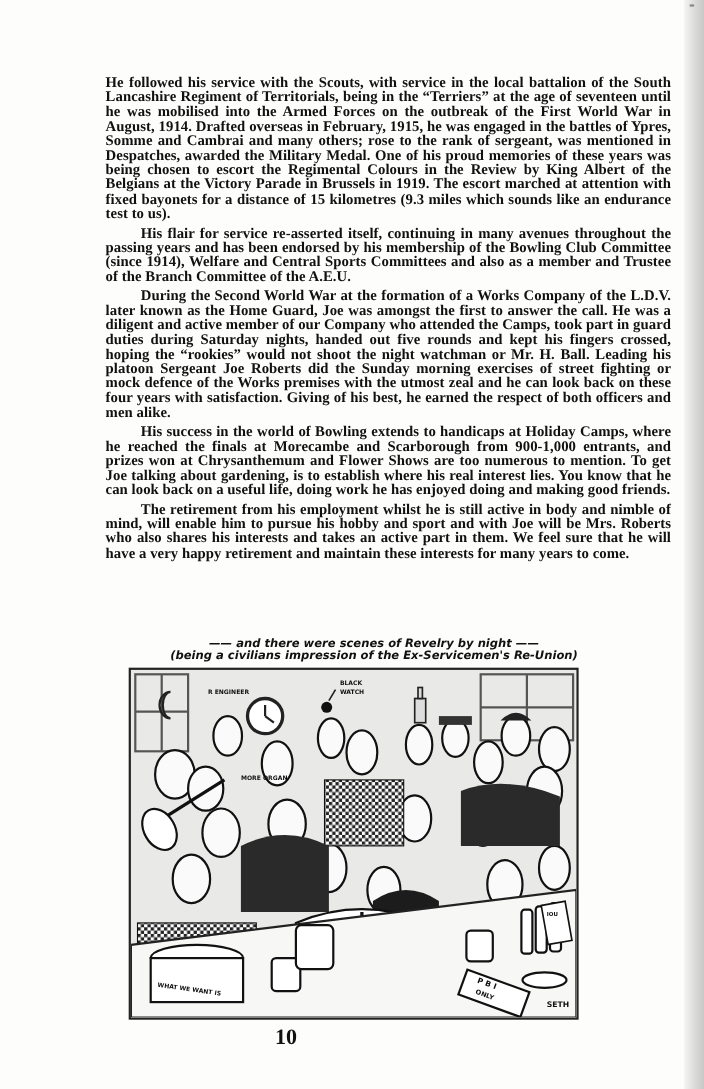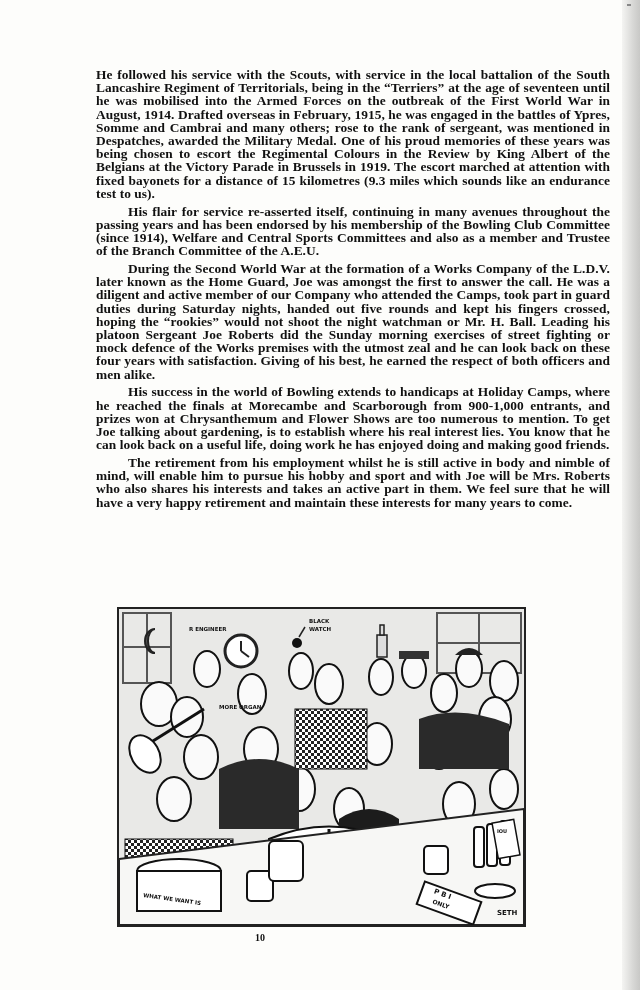--- a/index.html
+++ b/index.html
@@ -65,21 +65,21 @@
       overflow: hidden;
     }
     .cartoon svg { display: block; }
     .page-number {
       position: absolute;
       left: 0;
       width: 520px;
       top: 932px;
       text-align: center;
       font-weight: bold;
-      font-size: 10px;
+      font-size: 20px;
       font-family: "Liberation Serif", serif;
     }
     .speck {
       position: absolute;
       left: 627px;
       top: 4px;
       width: 4px;
       height: 2px;
       background: #888;
     }
@@ -92,20 +92,22 @@
 
 <div class="article">
   <p class="first">He followed his service with the Scouts, with service in the local battalion of the South Lancashire Regiment of Territorials, being in the “Terriers” at the age of seventeen until he was mobilised into the Armed Forces on the outbreak of the First World War in August, 1914. Drafted overseas in February, 1915, he was engaged in the battles of Ypres, Somme and Cambrai and many others; rose to the rank of sergeant, was mentioned in Despatches, awarded the Military Medal. One of his proud memories of these years was being chosen to escort the Regimental Colours in the Review by King Albert of the Belgians at the Victory Parade in Brussels in 1919. The escort marched at attention with fixed bayonets for a distance of 15 kilometres (9.3 miles which sounds like an endurance test to us).</p>
   <p>His flair for service re-asserted itself, continuing in many avenues throughout the passing years and has been endorsed by his membership of the Bowling Club Committee (since 1914), Welfare and Central Sports Committees and also as a member and Trustee of the Branch Committee of the A.E.U.</p>
   <p>During the Second World War at the formation of a Works Company of the L.D.V. later known as the Home Guard, Joe was amongst the first to answer the call. He was a diligent and active member of our Company who attended the Camps, took part in guard duties during Saturday nights, handed out five rounds and kept his fingers crossed, hoping the “rookies” would not shoot the night watchman or Mr. H. Ball. Leading his platoon Sergeant Joe Roberts did the Sunday morning exercises of street fighting or mock defence of the Works premises with the utmost zeal and he can look back on these four years with satisfaction. Giving of his best, he earned the respect of both officers and men alike.</p>
   <p>His success in the world of Bowling extends to handicaps at Holiday Camps, where he reached the finals at Morecambe and Scarborough from 900-1,000 entrants, and prizes won at Chrysanthemum and Flower Shows are too numerous to mention. To get Joe talking about gardening, is to establish where his real interest lies. You know that he can look back on a useful life, doing work he has enjoyed doing and making good friends.</p>
   <p>The retirement from his employment whilst he is still active in body and nimble of mind, will enable him to pursue his hobby and sport and with Joe will be Mrs. Roberts who also shares his interests and takes an active part in them. We feel sure that he will have a very happy retirement and maintain these interests for many years to come.</p>
 </div>
 
 <div class="caption">
+  <div>—— and there were scenes of Revelry by night ——</div>
+  <div>(being a civilians impression of the Ex-Servicemen's Re-Union)</div>
 </div>
 
 <div class="cartoon">
   <svg width="405" height="316" viewBox="0 0 405 316" xmlns="http://www.w3.org/2000/svg">
     <defs>
       <pattern id="check" width="6" height="6" patternUnits="userSpaceOnUse">
         <rect width="6" height="6" fill="#fff"></rect>
         <rect width="3" height="3" fill="#222"></rect>
         <rect x="3" y="3" width="3" height="3" fill="#222"></rect>
       </pattern>

